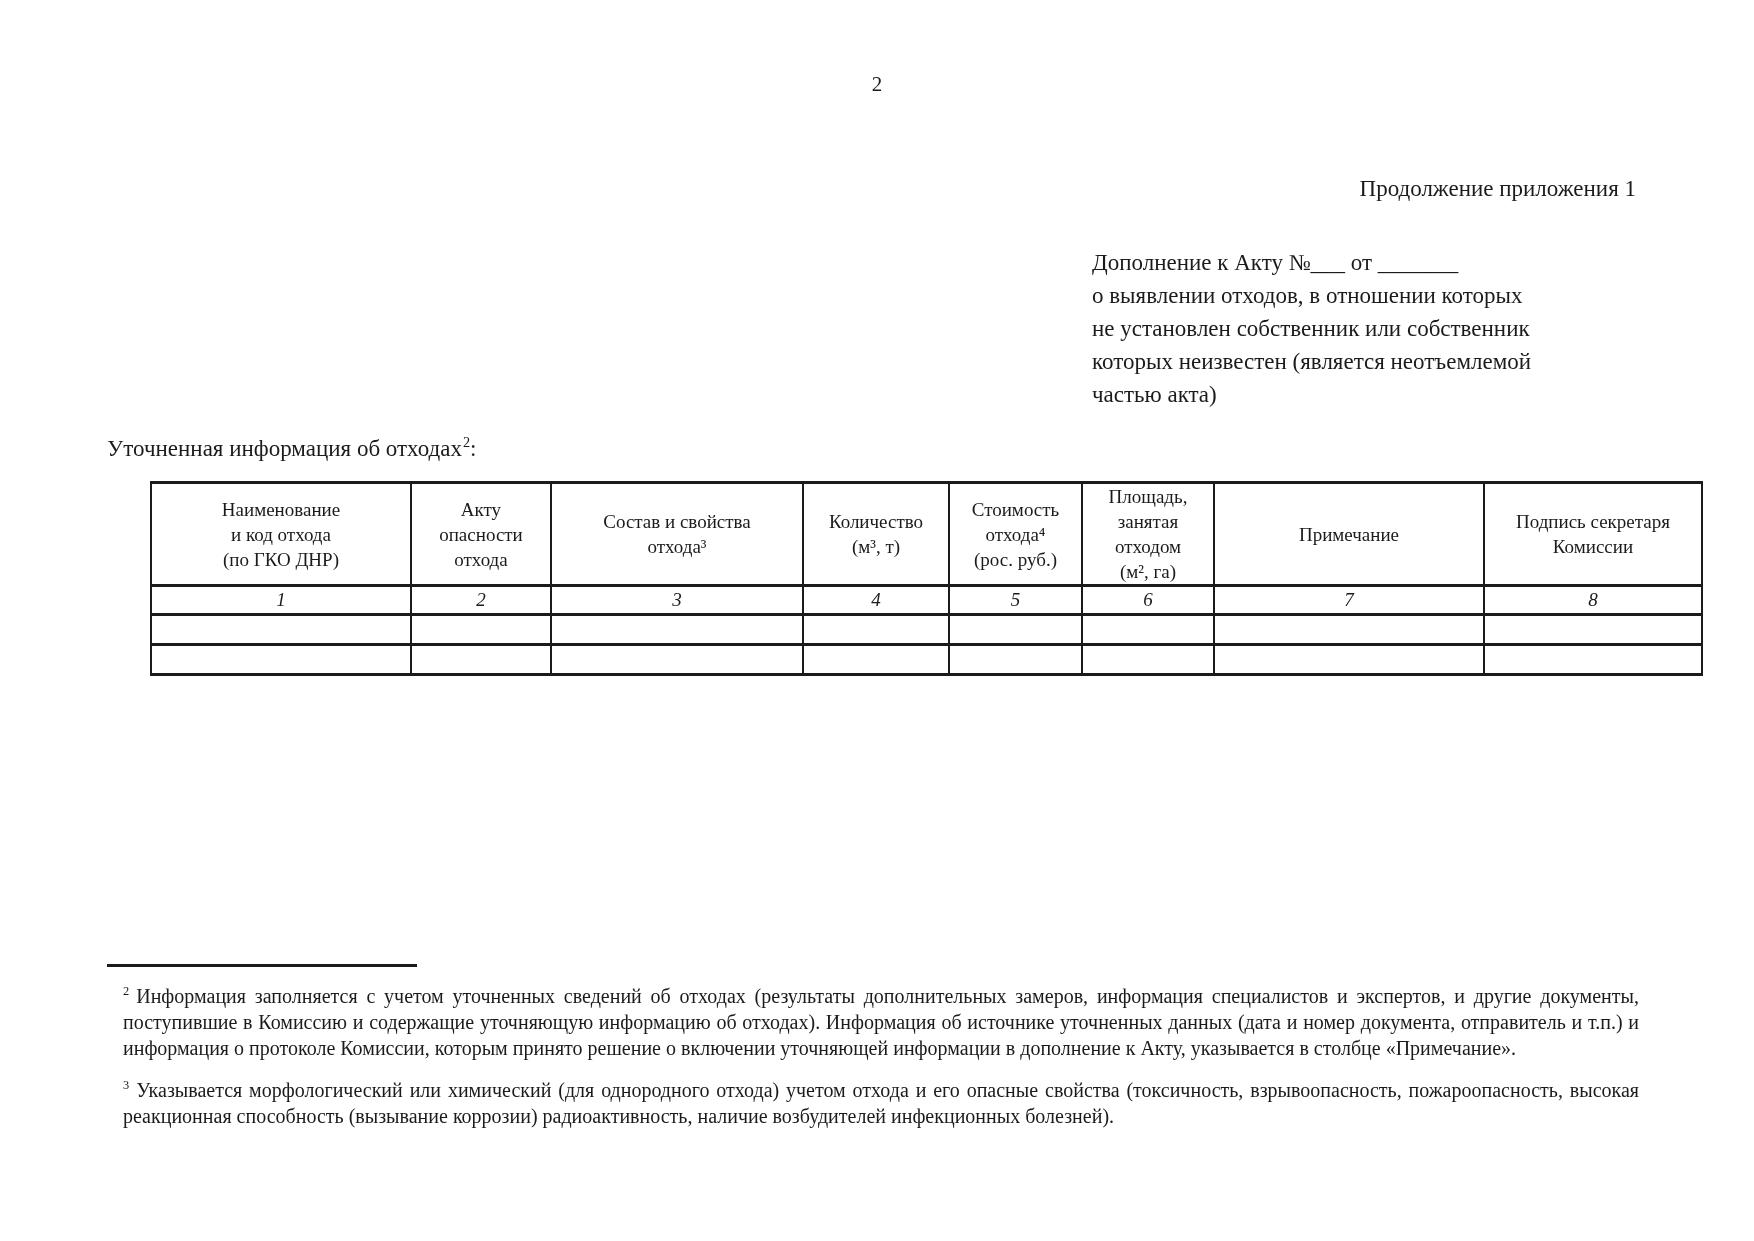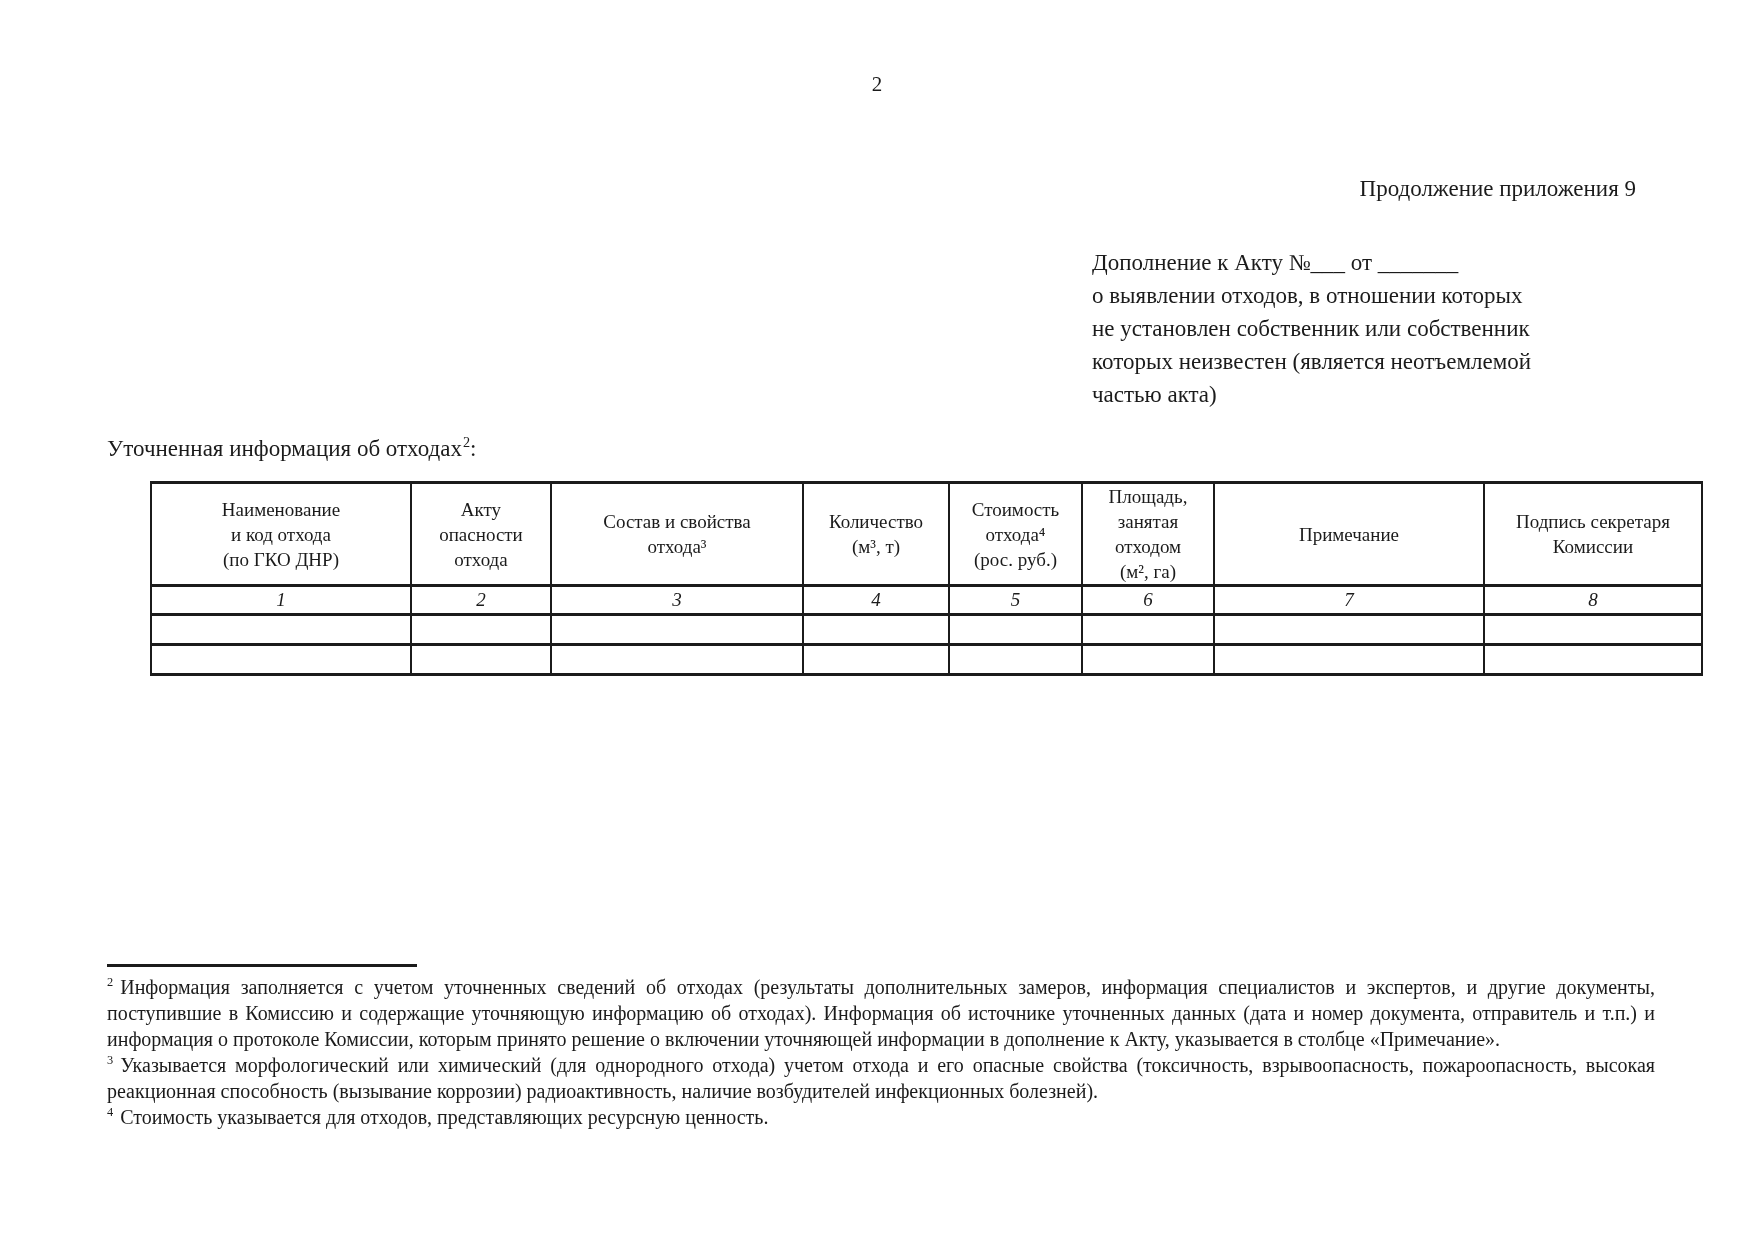--- a/index.html
+++ b/index.html
@@ -75,35 +75,35 @@
     position: absolute;
     left: 107px; top: 964px;
     width: 1548px;
   }
   .fn-sep {
     width: 310px;
     border-top: 3px solid #1b1b1b;
     margin-bottom: 7px;
   }
   .footnote {
-    margin: 0;
+    margin: 16px;
     font-size: 20px;
     line-height: 26px;
     text-align: justify;
   }
   .footnote sup { margin-right: 7px; }
 </style>
 </head>
 <body>
 
 <div class="page">
 
   <div class="page-number">2</div>
 
-  <div class="continuation">Продолжение приложения 9</div>
+  <div class="continuation">Продолжение приложения 1</div>
 
   <div class="act-block">Дополнение к Акту №___ от _______
 о выявлении отходов, в отношении которых
 не установлен собственник или собственник
 которых неизвестен (является неотъемлемой
 частью акта)</div>
 
   <div class="intro"><span>Уточненная информация об отходах</span><sup>2</sup><span>:</span></div>
 
   <table class="doc-table">
@@ -172,16 +172,15 @@
         <td></td>
         <td></td>
       </tr>
     </tbody>
   </table>
 
   <div class="footnotes">
     <div class="fn-sep"></div>
     <p class="footnote"><sup>2</sup><span>Информация заполняется с учетом уточненных сведений об отходах (результаты дополнительных замеров, информация специалистов и экспертов, и другие документы, поступившие в Комиссию и содержащие уточняющую информацию об отходах). Информация об источнике уточненных данных (дата и номер документа, отправитель и т.п.) и информация о протоколе Комиссии, которым принято решение о включении уточняющей информации в дополнение к Акту, указывается в столбце «Примечание».</span></p>
     <p class="footnote"><sup>3</sup><span>Указывается морфологический или химический (для однородного отхода) учетом отхода и его опасные свойства (токсичность, взрывоопасность, пожароопасность, высокая реакционная способность (вызывание коррозии) радиоактивность, наличие возбудителей инфекционных болезней).</span></p>
-    <p class="footnote"><sup>4</sup><span>Стоимость указывается для отходов, представляющих ресурсную ценность.</span></p>
   </div>
 
 </div>
 
 </body></html>

